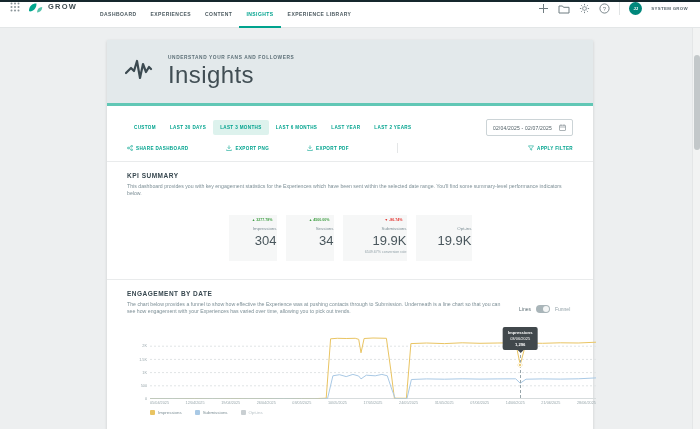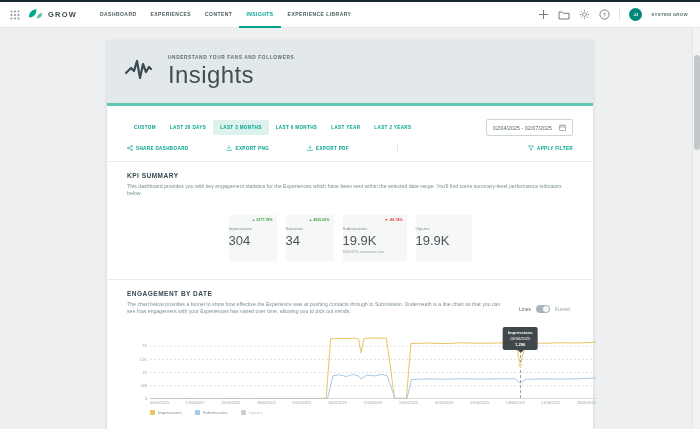--- a/index.html
+++ b/index.html
@@ -7,21 +7,21 @@
   body {
     width:700px; height:429px; overflow:hidden; position:relative;
     background:#edeff0; font-family:"Liberation Sans", sans-serif;
     -webkit-font-smoothing:antialiased;
   }
   
   .topstrip { position:absolute; top:0; left:0; right:0; height:2px; background:#15272d; z-index:20; }
   
   .topbar {
     position:absolute; top:0; left:0; right:0; height:28px; background:#fff;
-    border-bottom:1px solid #e3e6e7; display:flex; align-items:center;
+    border-bottom:1px solid #e3e6e7; display:flex; align-items:flex-start;
     padding:2px 12px 0 10px; z-index:10;
   }
   .apps-btn { display:flex; align-items:center; margin-right:8px; cursor:pointer; }
   .logo { display:flex; align-items:center; }
   .brand { font-size:7.5px; font-weight:bold; color:#3e4b50; letter-spacing:1.2px; margin:0 16px 0 5px; }
   .nav { display:flex; height:26px; align-items:stretch; }
   .nav-item {
     font-size:5px; font-weight:bold; color:#4c5a60; letter-spacing:.45px;
     display:flex; align-items:center; padding:0 7px; border-bottom:2px solid transparent; cursor:pointer;
   }
@@ -71,21 +71,21 @@
   .hr1 { margin-top:5px; }
   .hr2 { margin-top:18px; }
   
   .section { padding:0 20px; }
   .sec-heading { font-size:6.5px; font-weight:bold; color:#37474f; letter-spacing:.5px; margin-top:10px; }
   .sec-para { font-size:5.2px; color:#7d8f96; line-height:1.4; margin-top:4px; max-width:452px; }
   
   .kpi-row { margin-top:17px; display:flex; justify-content:center; gap:9px; }
   .kpi-card {
     position:relative; background:#f6f7f7; height:46px; padding-top:11px;
-    display:flex; flex-direction:column; align-items:flex-start;
+    display:flex; flex-direction:column; align-items:flex-end;
   }
   .kpi-1,.kpi-2 { width:48px; } .kpi-3 { width:64px; } .kpi-4 { width:56px; }
   .badge { position:absolute; top:3px; right:4px; font-size:3.6px; font-weight:bold; }
   .badge.up { color:#43a047; } .badge.down { color:#e53935; }
   .kpi-label { font-size:4.4px; color:#7d8f96; }
   .kpi-value { font-size:13px; color:#49565c; margin-top:2px; }
   .kpi-sub { font-size:3.6px; color:#93a2a9; margin-top:2px; }
   
   .eng-row { display:flex; align-items:center; }
   .eng-para { flex:1; max-width:378px; }

